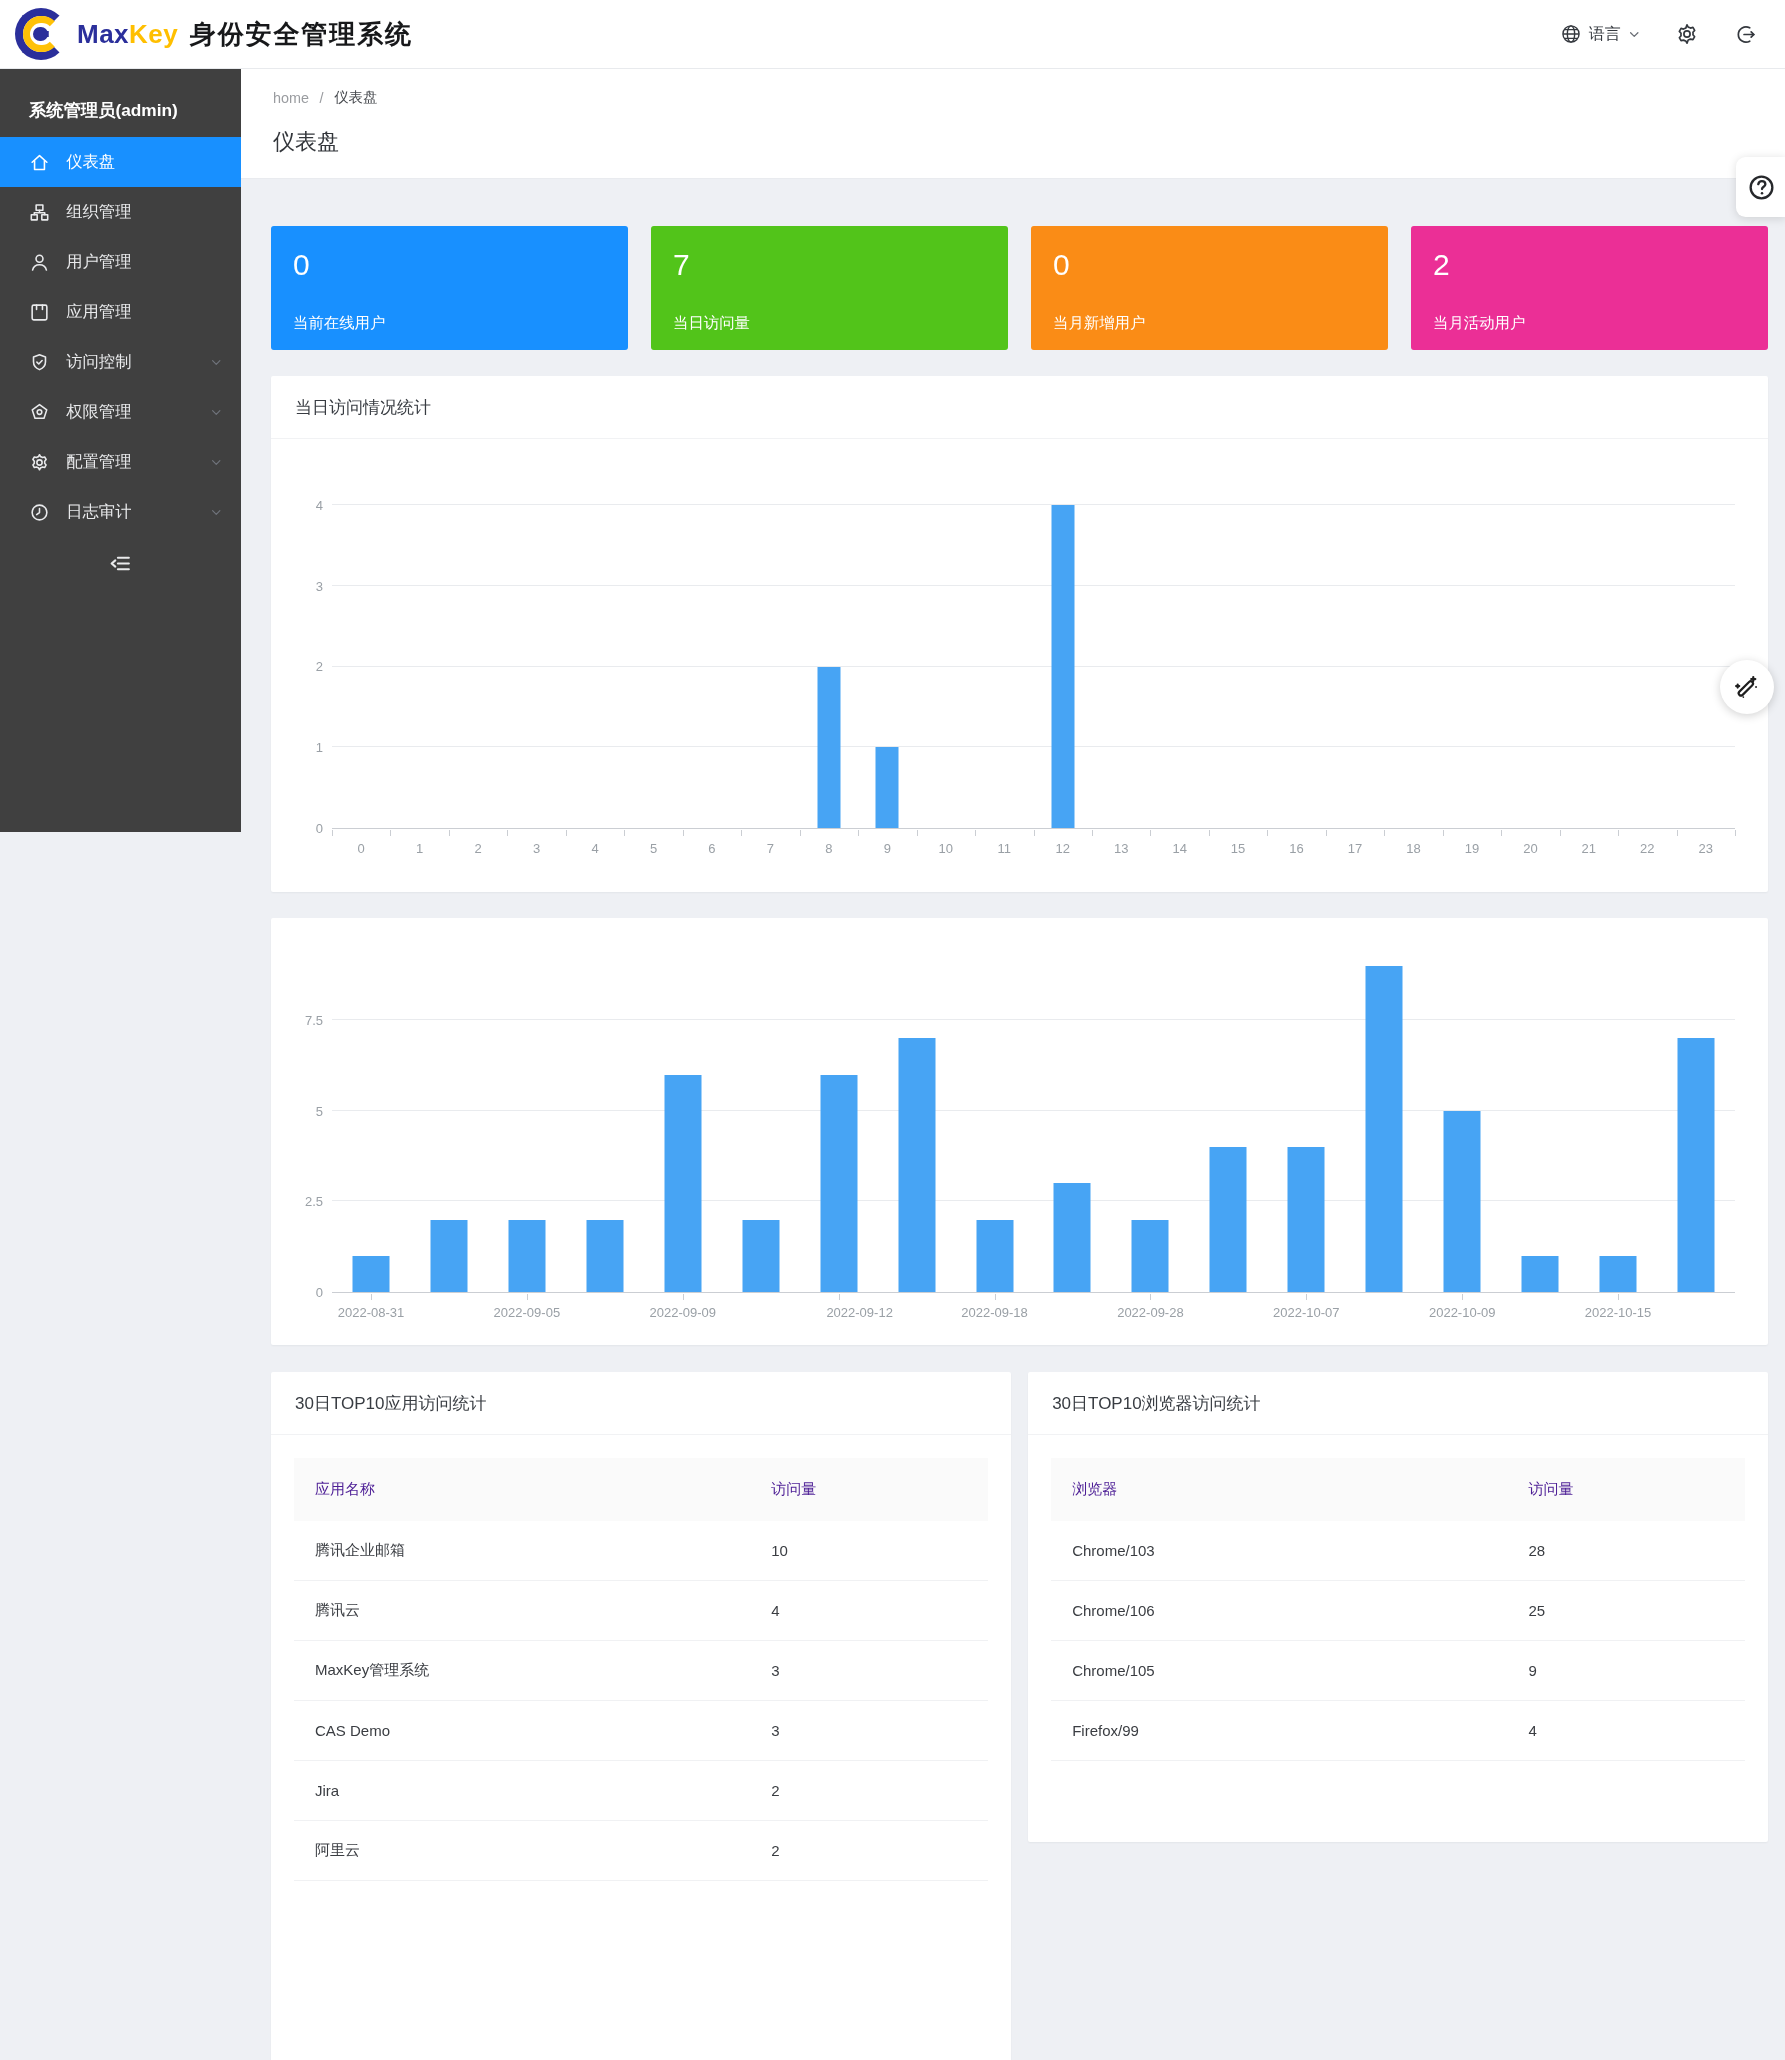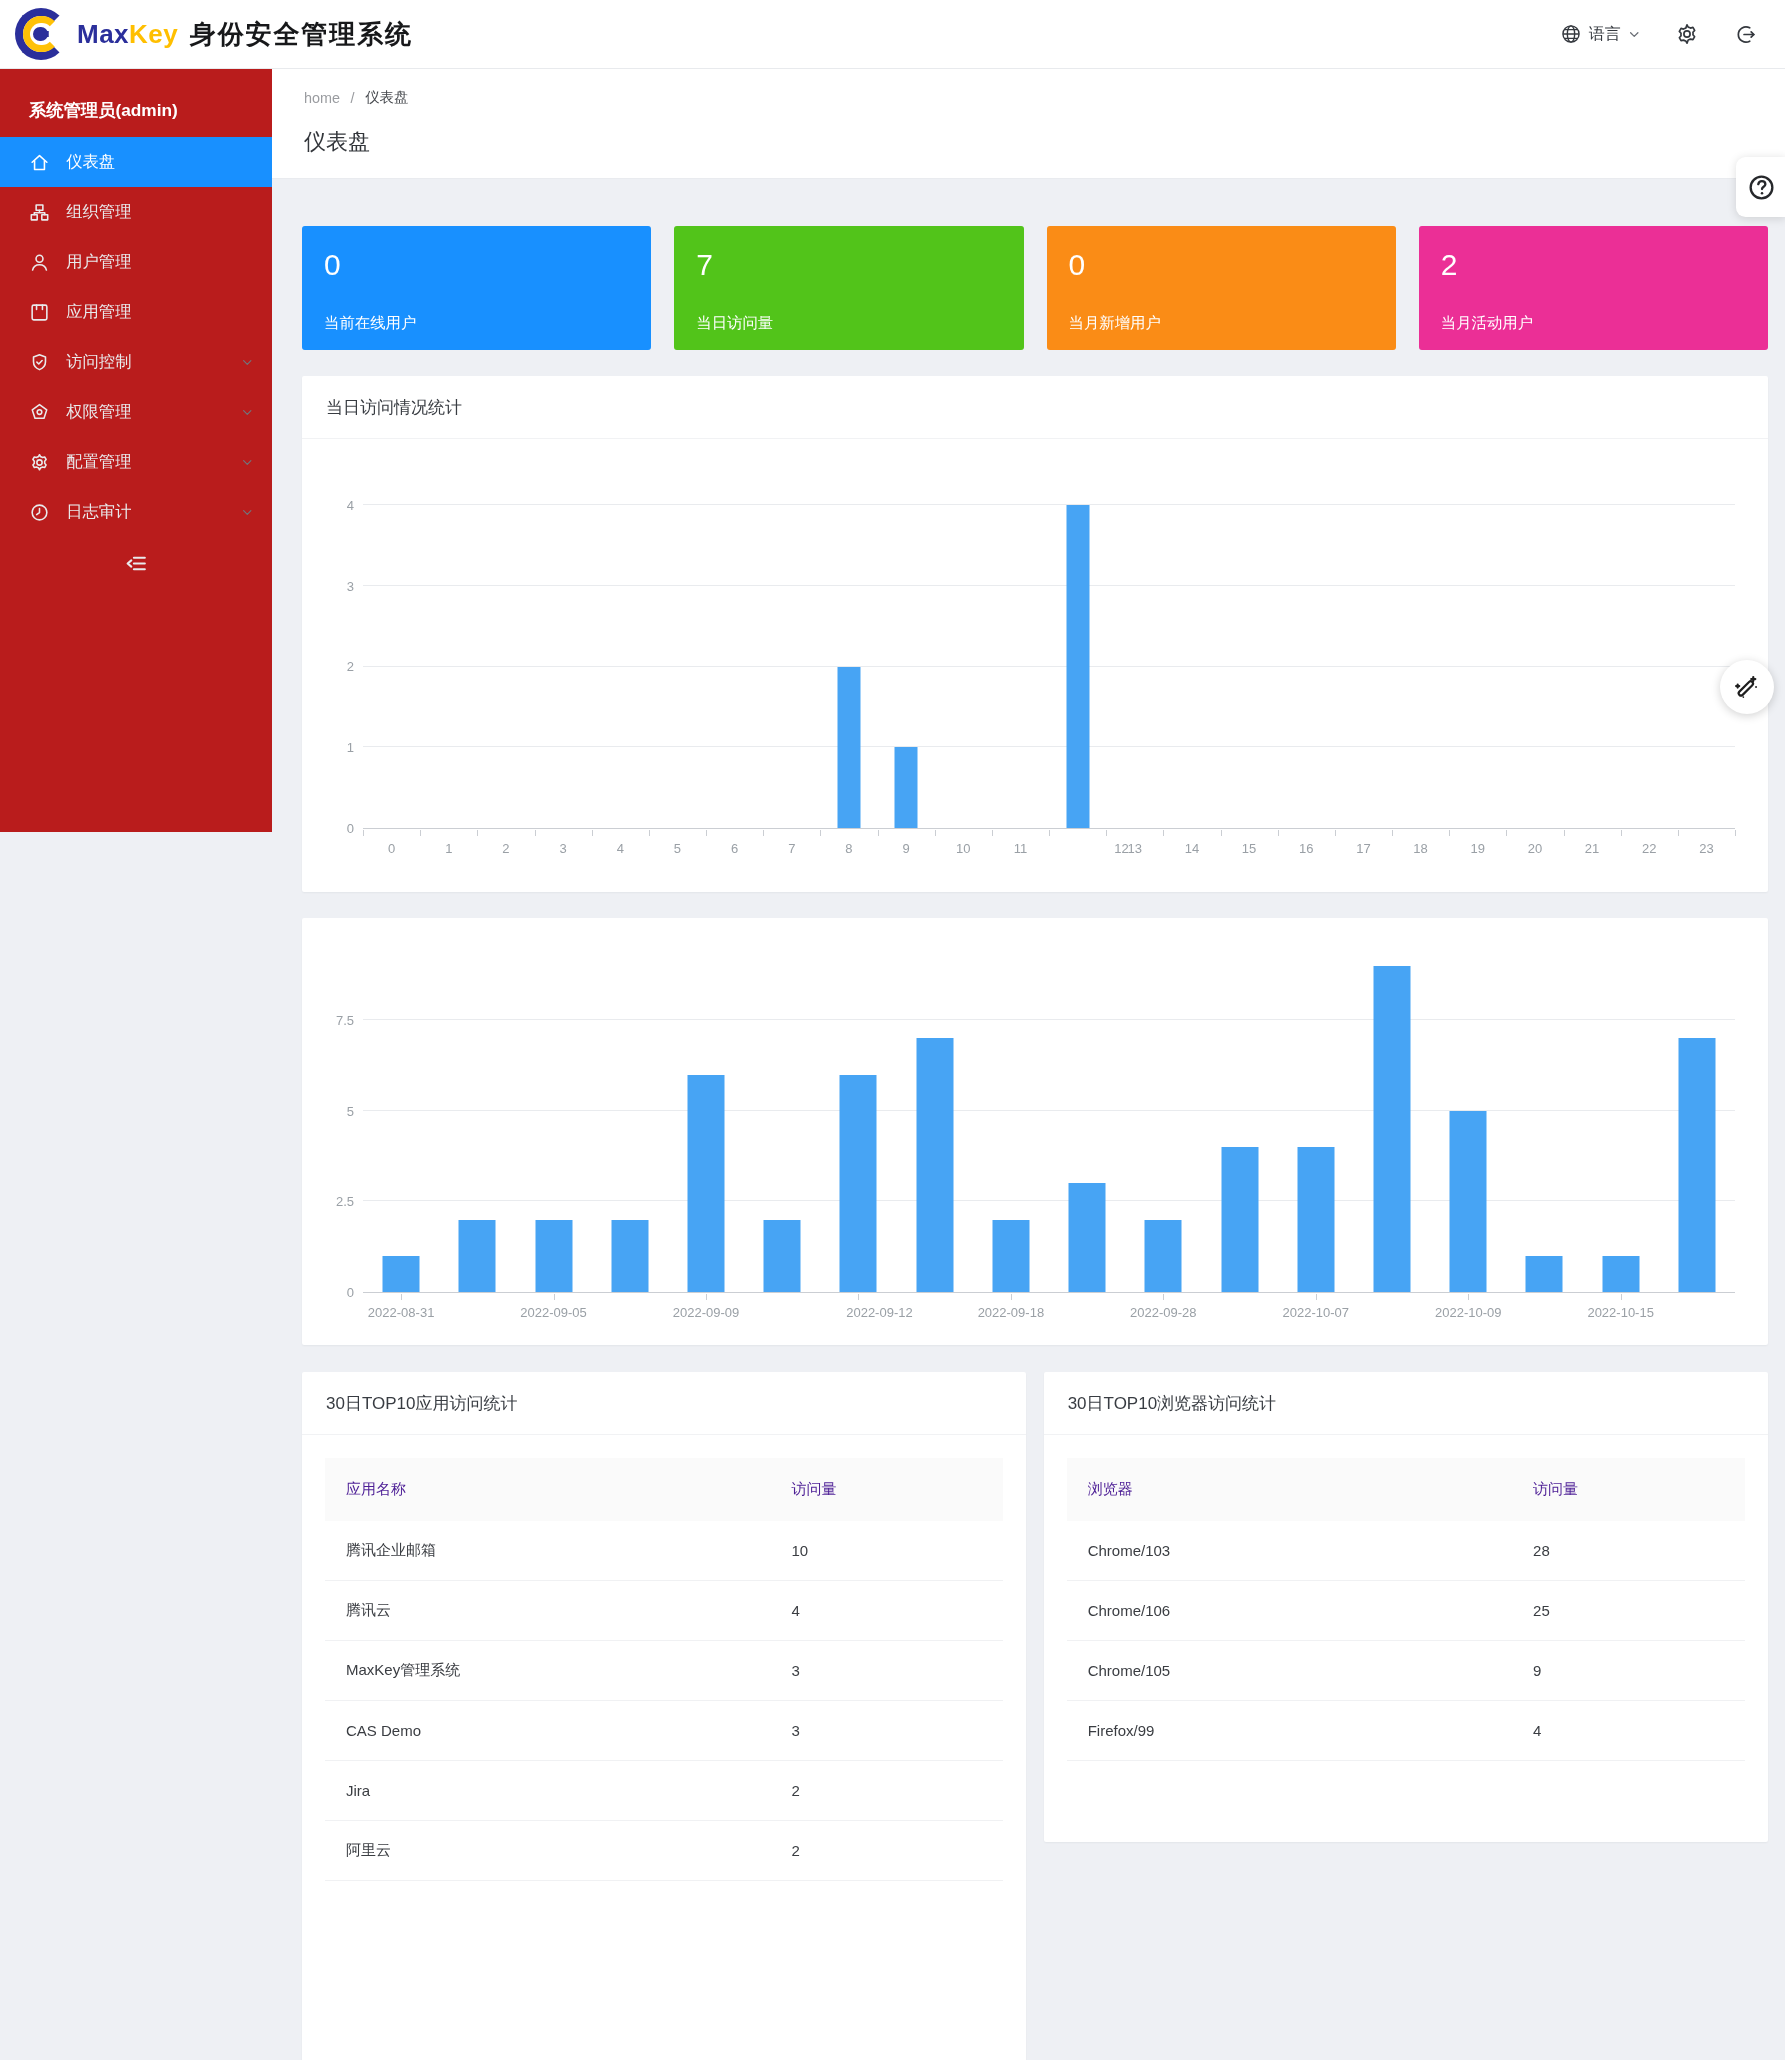--- a/index.html
+++ b/index.html
@@ -16,21 +16,21 @@
   .logo .bar{position:absolute;width:12.5px;height:5.8px;background:#2b2f9b;left:27px;top:23px}
   .brand{font-size:26px;font-weight:bold;letter-spacing:0.5px}
   .brand .max{color:#2b2f9b}.brand .key{color:#ffbf00}
   .brand-cn{font-size:26px;font-weight:bold;color:#17181a;margin-left:11.5px;letter-spacing:1.9px}
   .top-actions{margin-left:auto;display:flex;align-items:center;gap:35px;color:#3f434a}
   .lang{display:flex;align-items:center;gap:6.7px;font-size:16px;cursor:pointer;color:#34383e}
   .icon-btn{display:flex;align-items:center;cursor:pointer}
 
   
   .layout{display:flex;min-height:1992px;background:#eef0f4;align-items:flex-start}
-  .sidebar{width:272px;height:763px;background:#b91c1c;color:#e9eaec;flex:none}
+  .sidebar{width:241px;height:763px;background:#404040;color:#e9eaec;flex:none}
   .admin{padding:29px 0 15.4px 29px;font-size:17.3px;font-weight:bold;color:#fff}
   .menu-item{height:50px;display:flex;align-items:center;padding:0 19px 0 29px;gap:16.3px;font-size:16.3px;cursor:pointer;color:#e9eaec}
   .menu-item .mi{width:21px;height:21px;flex:none;display:flex}
   .menu-item .lbl{flex:1}
   .menu-item .chev{color:#70747c;display:flex}
   .menu-item.active{background:#1890ff;color:#fff}
   .collapse{margin-top:13.4px;display:flex;justify-content:center;cursor:pointer}
 
   .main{flex:1;min-width:0}
   .page-head{background:#fff;height:110px;padding:19px 0 0 32px;border-bottom:1px solid #e9ebef}
@@ -313,21 +313,21 @@
               <div class="xlab" style="left: 10.4167%;">2</div>
               <div class="xlab" style="left: 14.5833%;">3</div>
               <div class="xlab" style="left: 18.75%;">4</div>
               <div class="xlab" style="left: 22.9167%;">5</div>
               <div class="xlab" style="left: 27.0833%;">6</div>
               <div class="xlab" style="left: 31.25%;">7</div>
               <div class="xlab" style="left: 35.4167%;">8</div>
               <div class="xlab" style="left: 39.5833%;">9</div>
               <div class="xlab" style="left: 43.75%;">10</div>
               <div class="xlab" style="left: 47.9167%;">11</div>
-              <div class="xlab" style="left: 52.0833%; margin-left: 44px;">12</div>
+              <div class="xlab" style="left: 52.0833%;">12</div>
               <div class="xlab" style="left: 56.25%;">13</div>
               <div class="xlab" style="left: 60.4167%;">14</div>
               <div class="xlab" style="left: 64.5833%;">15</div>
               <div class="xlab" style="left: 68.75%;">16</div>
               <div class="xlab" style="left: 72.9167%;">17</div>
               <div class="xlab" style="left: 77.0833%;">18</div>
               <div class="xlab" style="left: 81.25%;">19</div>
               <div class="xlab" style="left: 85.4167%;">20</div>
               <div class="xlab" style="left: 89.5833%;">21</div>
               <div class="xlab" style="left: 93.75%;">22</div>

